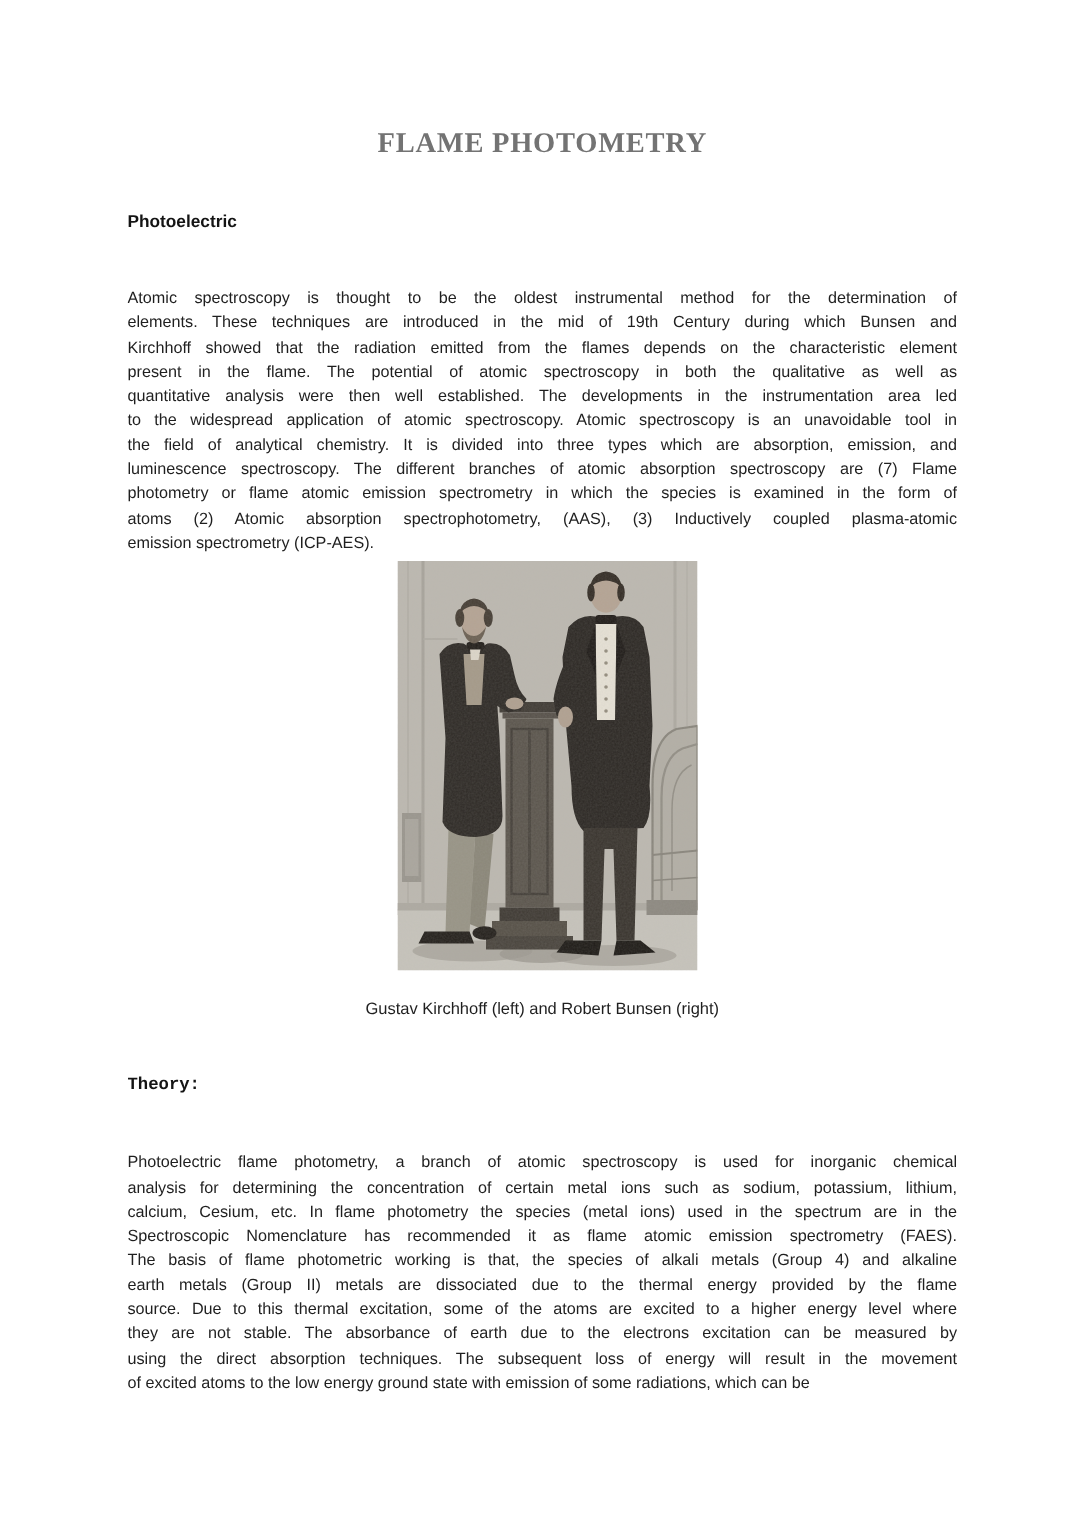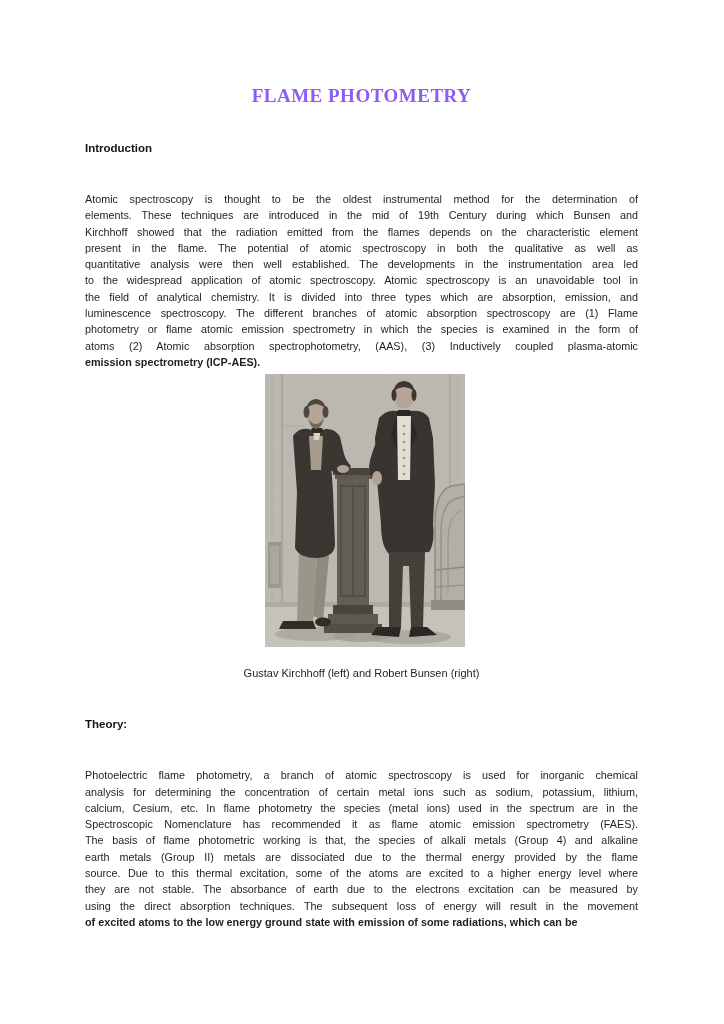--- a/index.html
+++ b/index.html
@@ -17,47 +17,46 @@
     padding: 0 86px 0 85px;
   }
   .doc-title {
     margin: 86px 0 0 0;
     font-family: "Liberation Serif", "DejaVu Serif", serif;
     font-size: 19px;
     line-height: 20px;
     font-weight: 700;
     letter-spacing: 0.5px;
     text-align: center;
-    color: #8b5cf6;
+    color: #737373;
   }
   .section-heading {
     margin: 35px 0 0 0;
     font-size: 11.5px;
     line-height: 14px;
     font-weight: 700;
     color: #141414;
   }
-  .section-heading.theory { margin-top: 37px; }
+  .section-heading.theory { margin-top: 37px; font-family: Liberation Mono, monospace; }
   .para {
     margin: 36px 0 0 0;
     font-size: 10.8px;
     line-height: 16.3px;
     color: #1f1f1f;
   }
   .para.theory { }
   .tline {
     text-align: justify;
     text-align-last: justify;
     height: 16.3px;
     overflow: hidden;
     white-space: nowrap;
   }
   .tline.tline-last {
     text-align-last: left;
-    font-weight: bold;
   }
   .doc-figure {
     margin: 4px 0 0 180px;
     width: 239px;
     padding: 0;
   }
   .photo-frame {
     width: 200px;
     height: 273px;
     display: block;
@@ -72,31 +71,31 @@
   }
 </style>
 </head>
 <body>
 
 <div class="page">
   <div class="content">
 
     <h1 class="doc-title">FLAME PHOTOMETRY</h1>
 
-    <h2 class="section-heading">Introduction</h2>
+    <h2 class="section-heading">Photoelectric</h2>
 
     <div class="para">
         <div class="tline">Atomic spectroscopy is thought to be the oldest instrumental method for the determination of</div>
         <div class="tline">elements. These techniques are introduced in the mid of 19th Century during which Bunsen and</div>
         <div class="tline">Kirchhoff showed that the radiation emitted from the flames depends on the characteristic element</div>
         <div class="tline">present in the flame. The potential of atomic spectroscopy in both the qualitative as well as</div>
         <div class="tline">quantitative analysis were then well established. The developments in the instrumentation area led</div>
         <div class="tline">to the widespread application of atomic spectroscopy. Atomic spectroscopy is an unavoidable tool in</div>
         <div class="tline">the field of analytical chemistry. It is divided into three types which are absorption, emission, and</div>
-        <div class="tline">luminescence spectroscopy. The different branches of atomic absorption spectroscopy are (1) Flame</div>
+        <div class="tline">luminescence spectroscopy. The different branches of atomic absorption spectroscopy are (7) Flame</div>
         <div class="tline">photometry or flame atomic emission spectrometry in which the species is examined in the form of</div>
         <div class="tline">atoms (2) Atomic absorption spectrophotometry, (AAS), (3) Inductively coupled plasma-atomic</div>
         <div class="tline tline-last">emission spectrometry (ICP-AES).</div>
       </div>
 
     <figure class="doc-figure">
       <svg class="photo-frame" viewBox="0 0 200 273" xmlns="http://www.w3.org/2000/svg" role="img">
         <defs>
           <filter id="grain" x="0" y="0" width="100%" height="100%">
             <feTurbulence type="fractalNoise" baseFrequency="0.8" numOctaves="2" result="n"></feTurbulence>

